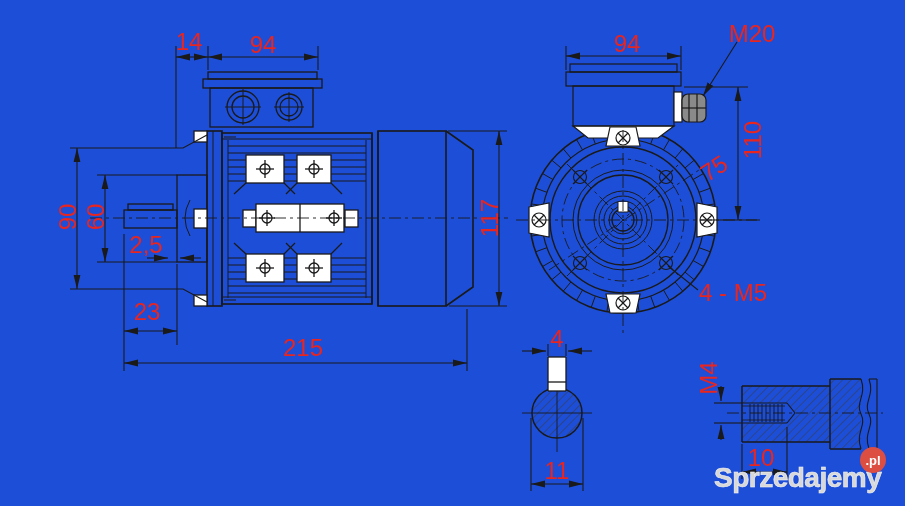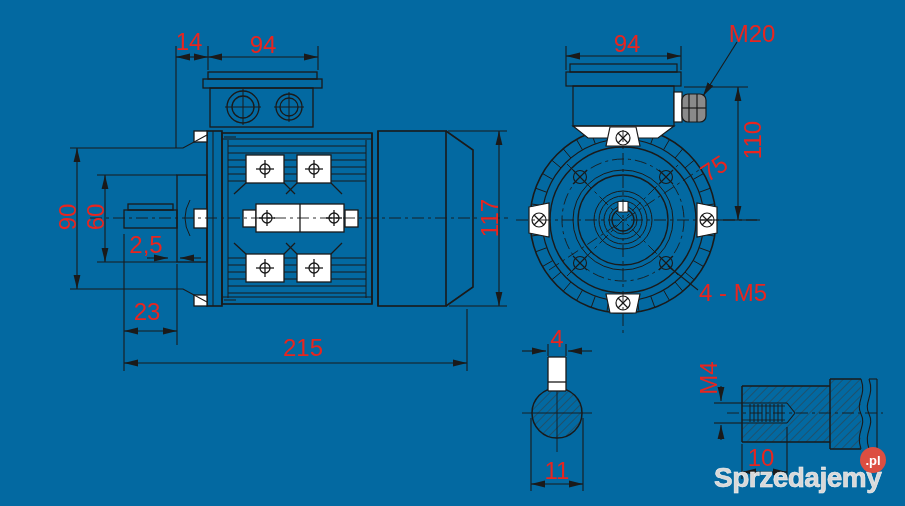--- a/index.html
+++ b/index.html
@@ -1,16 +1,16 @@
 <!DOCTYPE html>
 <html><head>
 <meta charset="utf-8">
 <style>
   html,body{margin:0;padding:0;background:#ffffff;}
-  #stage{position:relative;width:905px;height:506px;background:#0369a1;overflow:hidden;
+  #stage{position:relative;width:905px;height:506px;background:#1d4ed8;overflow:hidden;
          font-family:"Liberation Sans",sans-serif;}
   svg text.dim{fill:#e8251f;font-family:"Liberation Sans",sans-serif;font-size:24px;}
   svg text.wm{fill:#d8d8d8;font-family:"Liberation Sans",sans-serif;font-weight:bold;
               font-size:28px;letter-spacing:-0.5px;stroke:#f2f2f2;stroke-width:0.6;}
   svg text.wmpl{fill:#ffffff;font-family:"Liberation Sans",sans-serif;font-weight:bold;font-size:13px;}
 </style>
 </head>
 <body>
 
 <div id="stage">

